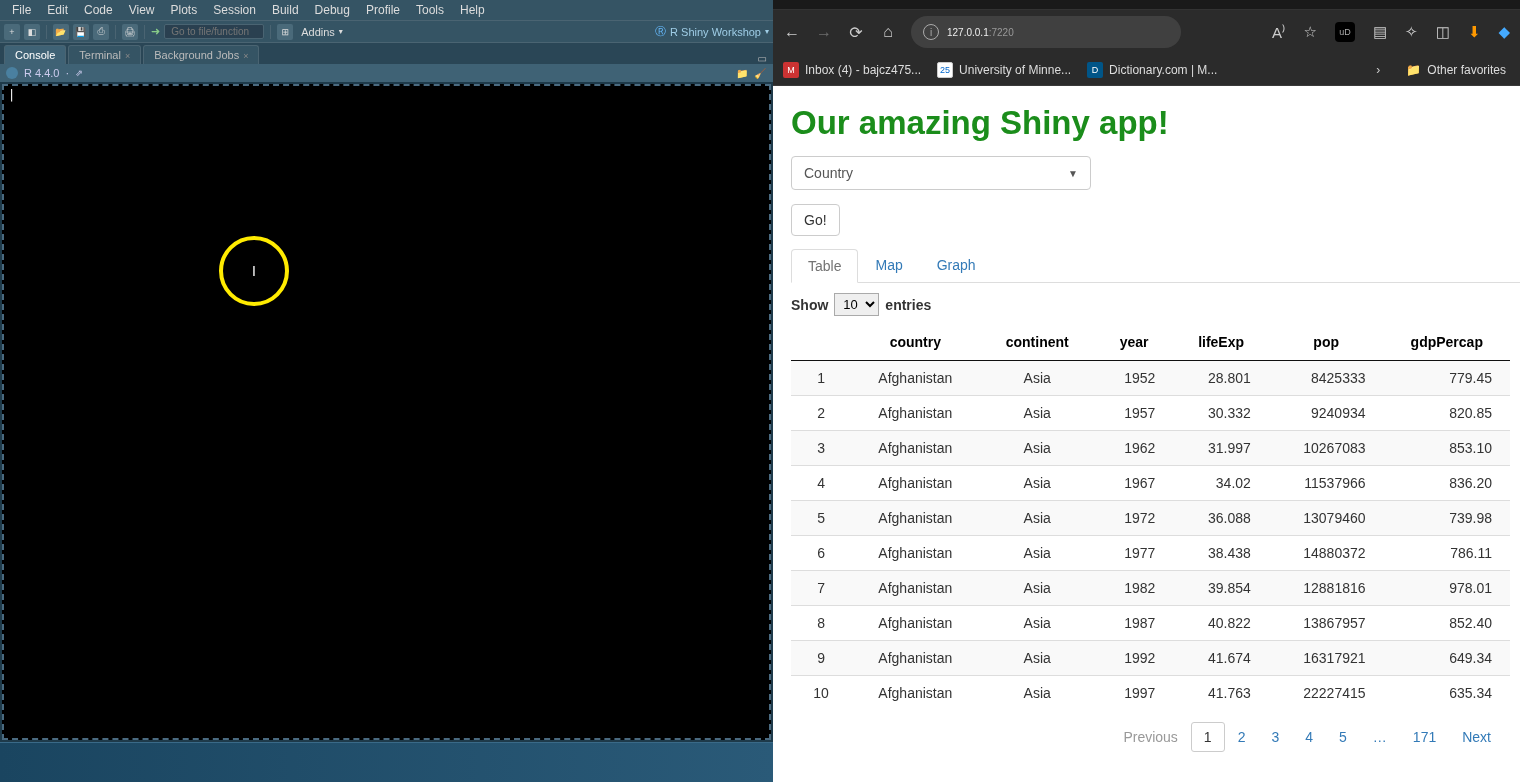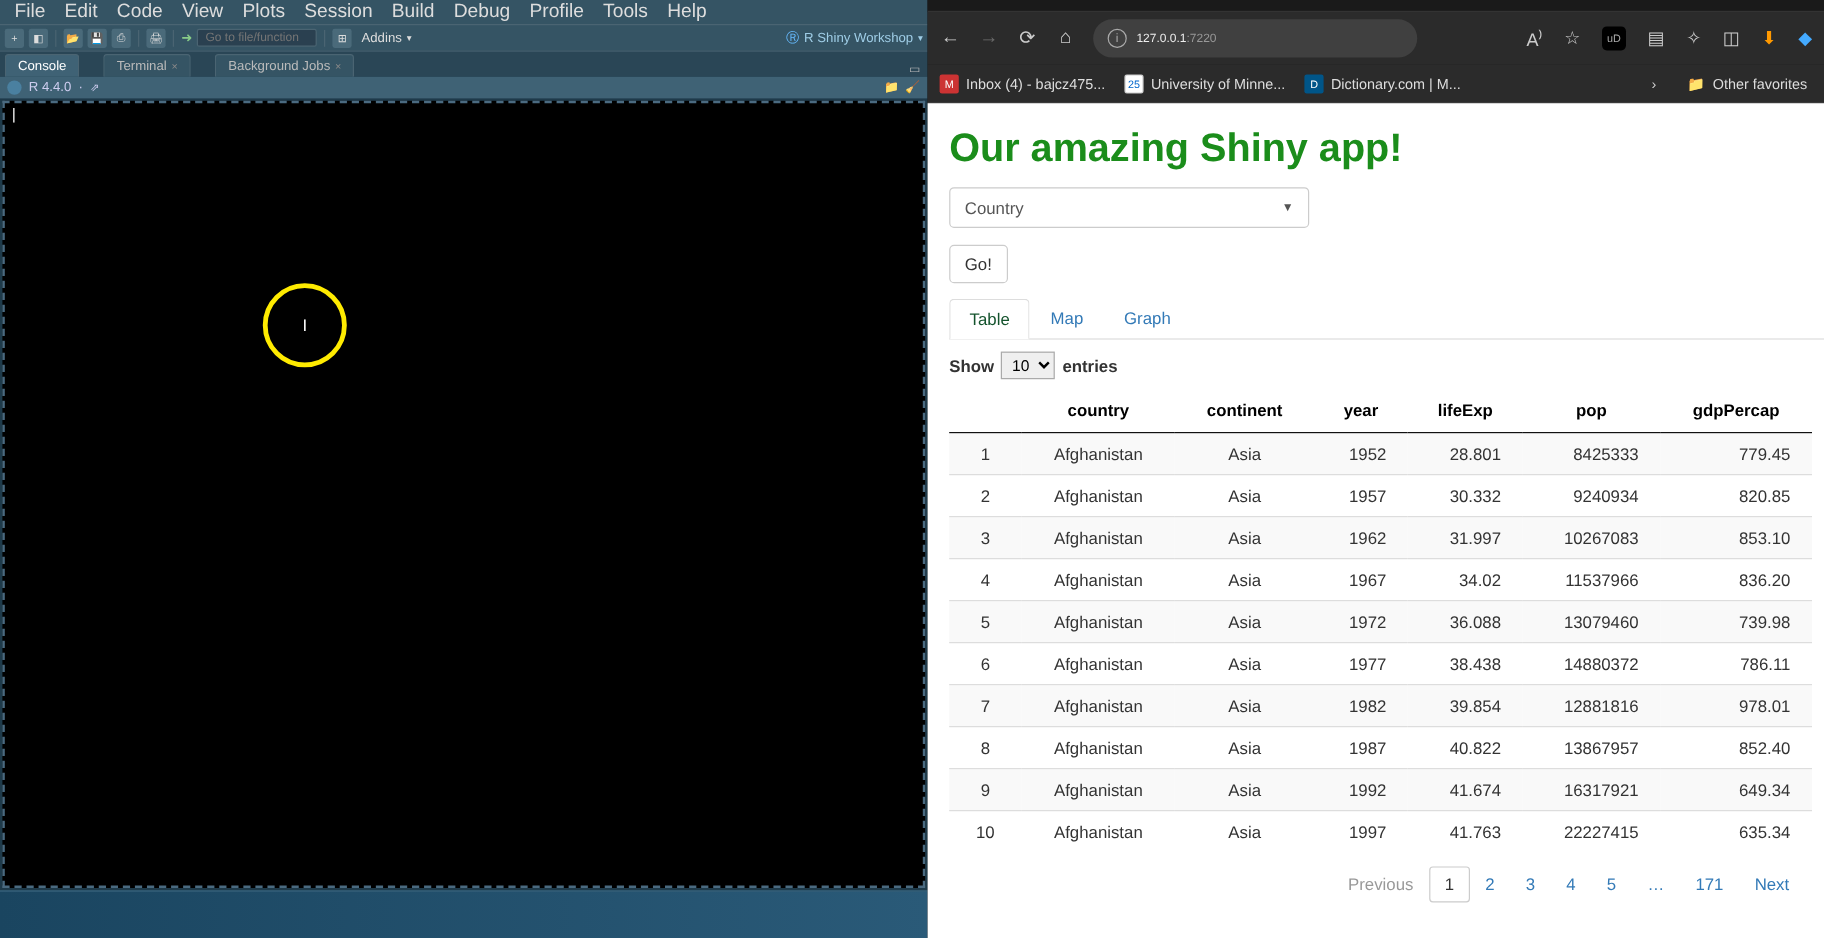--- a/index.html
+++ b/index.html
@@ -1,29 +1,29 @@
 <!DOCTYPE html>
 <html><head>
   <meta charset="utf-8">
   <style>
     * { margin: 0; padding: 0; box-sizing: border-box; font-family: "Segoe UI", Arial, sans-serif; }
     body { display: flex; width: 1520px; height: 782px; overflow: hidden; background: #1f3a4a; }
     
     
     .rstudio { width: 773px; height: 100%; background: #1e3a4a; display: flex; flex-direction: column; }
-    .menubar { display: flex; background: #355464; color: #ddd; font-size: 16px; padding: 2px 4px; height: 20px; align-items: center; }
+    .menubar { display: flex; background: #355464; color: #ddd; font-size: 12px; padding: 2px 4px; height: 20px; align-items: center; }
     .menubar span { padding: 0 8px; cursor: pointer; }
     .toolbar { display: flex; background: #355464; border-top: 1px solid #4a6472; height: 22px; align-items: center; padding: 0 4px; gap: 4px; font-size: 11px; color: #bbb; }
     .toolbar .tb-btn { width: 16px; height: 16px; background: #4a6a7a; border-radius: 2px; display:inline-flex;align-items:center;justify-content:center;font-size:9px;color:#ddd; }
     .toolbar .tb-sep { width: 1px; height: 14px; background: #4a6472; margin: 0 2px; }
     .toolbar .go-to { background: #2a4050; border: 1px solid #4a6472; padding: 1px 6px; font-size: 10px; color: #999; border-radius: 2px; width: 100px; }
     .toolbar .addins { color: #ddd; font-size: 11px; padding: 0 4px; display:flex; align-items:center; gap:4px;}
     .toolbar .shiny-workshop { margin-left: auto; color: #9fcde6; font-size: 11px; display:flex; align-items:center; gap:4px;}
     
-    .pane-tabs { display: flex; background: #2a4656; border-top: 1px solid #4a6472; height: 22px; font-size: 11px; color: #bbb; align-items: flex-end; padding-left: 4px; gap: 18px;}
+    .pane-tabs { display: flex; background: #2a4656; border-top: 1px solid #4a6472; height: 22px; font-size: 11px; color: #bbb; align-items: flex-end; padding-left: 4px;}
     .pane-tabs .ptab { padding: 3px 10px; border: 1px solid #4a6472; border-bottom: none; background: #355464; margin-right:2px; border-radius:3px 3px 0 0;}
     .pane-tabs .ptab.active { background: #3f6275; color: #fff;}
     .pane-tabs .ptab .x { margin-left:4px; color:#888;font-size:9px;}
     .pane-tabs .min { margin-left:auto; margin-right:6px; font-size:10px; color:#bbb;}
     
     .console-bar { display: flex; align-items: center; background: #3f6275; color: #cce; font-size: 11px; height: 18px; padding: 0 6px; gap:6px; }
     .console-bar .r-icon { width: 12px; height: 12px; background: #4a80a0; border-radius: 6px; display:inline-block;}
     .console-bar .path { color: #b0c5d0; font-style: italic; font-size:10px;}
     .console-bar .right-icons { margin-left:auto; display:flex; gap:6px;}
     .console-bar .ci { width:12px;height:12px; display:inline-flex;align-items:center;justify-content:center;font-size:10px;color:#ddd;}
@@ -55,21 +55,21 @@
     
     .page { flex: 1; background: #fff; overflow-y: auto; padding: 18px 0 0 18px; }
     .page h1 { color: #1b8d1b; font-size: 33px; font-weight: bold; margin-bottom: 14px; }
     .page .label { font-size: 14px; font-weight: bold; color: #333; margin-bottom: 6px; }
     .select-wrap { width: 300px; border:1px solid #ccc; border-radius:4px; padding:8px 12px; display:flex; align-items:center; margin-bottom:14px; font-size:14px; color:#555;}
     .select-wrap .caret { margin-left:auto; font-size:10px;}
     .go-btn { border:1px solid #ccc; background:#fff; padding:7px 12px; border-radius:4px; font-size:14px; color:#333; margin-bottom:12px; cursor:pointer;}
     
     .tabs { display:flex; border-bottom:1px solid #ddd; margin-bottom:10px; width:calc(100% - 0px);}
     .tabs .tab { padding:8px 16px; font-size:14px; color:#337ab7; cursor:pointer; border:1px solid transparent; border-bottom:none; border-radius:4px 4px 0 0;}
-    .tabs .tab.active { color:#14532d; border-color:#ddd; background:#fff; position:relative; top:1px; border-bottom:1px solid #fff;}
+    .tabs .tab.active { color:#737373; border-color:#ddd; background:#fff; position:relative; top:1px; border-bottom:1px solid #fff;}
     
     .show-entries { font-size:14px; color:#333; margin-bottom:8px; display:flex; align-items:center; gap:6px;}
     .show-entries select { padding:2px 4px; font-size:13px; border:1px solid #aaa;}
     
     table.data { width: calc(100% - 10px); border-collapse: collapse; font-size:14px;}
     table.data th { text-align:center; padding:10px 18px; border-bottom:1px solid #111; font-weight:bold;}
     table.data th:first-child { text-align:center; }
     table.data th:nth-child(2),table.data th:nth-child(3) { text-align:center;}
     table.data td { padding:9px 18px; border-top:1px solid #ddd; text-align:right; color:#333;}
     table.data td:first-child { text-align:center; color:#333;}

